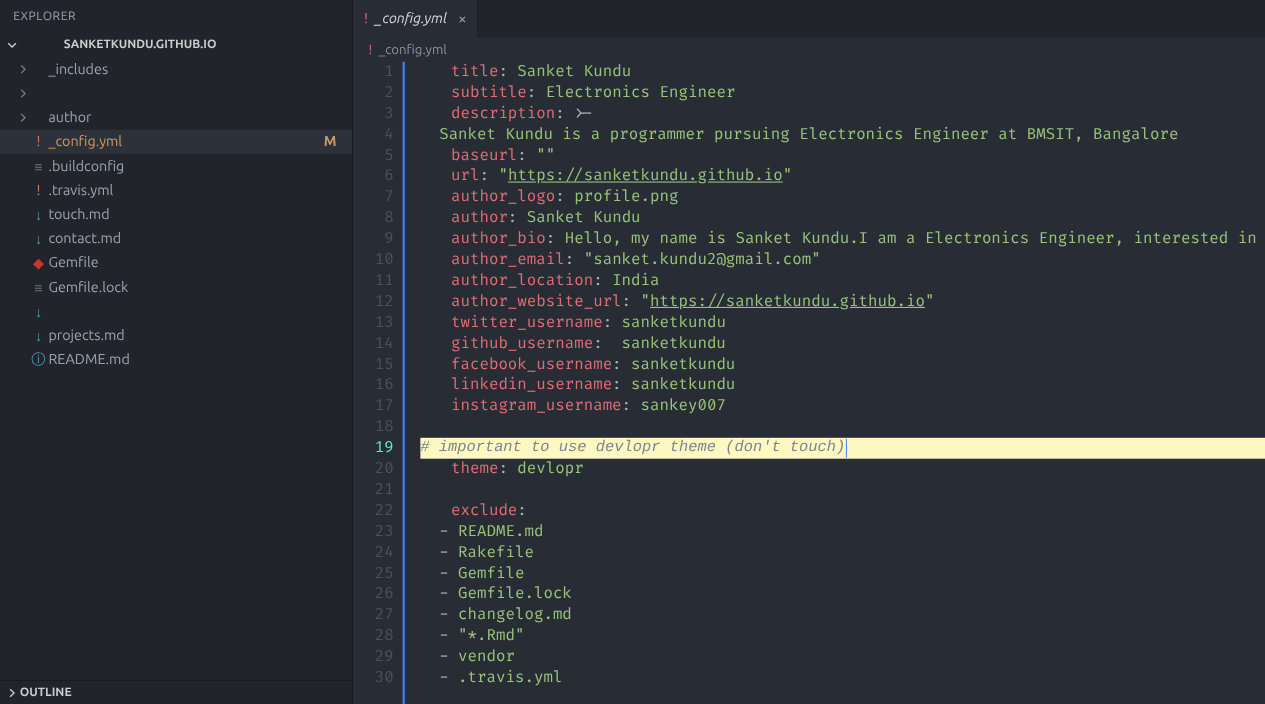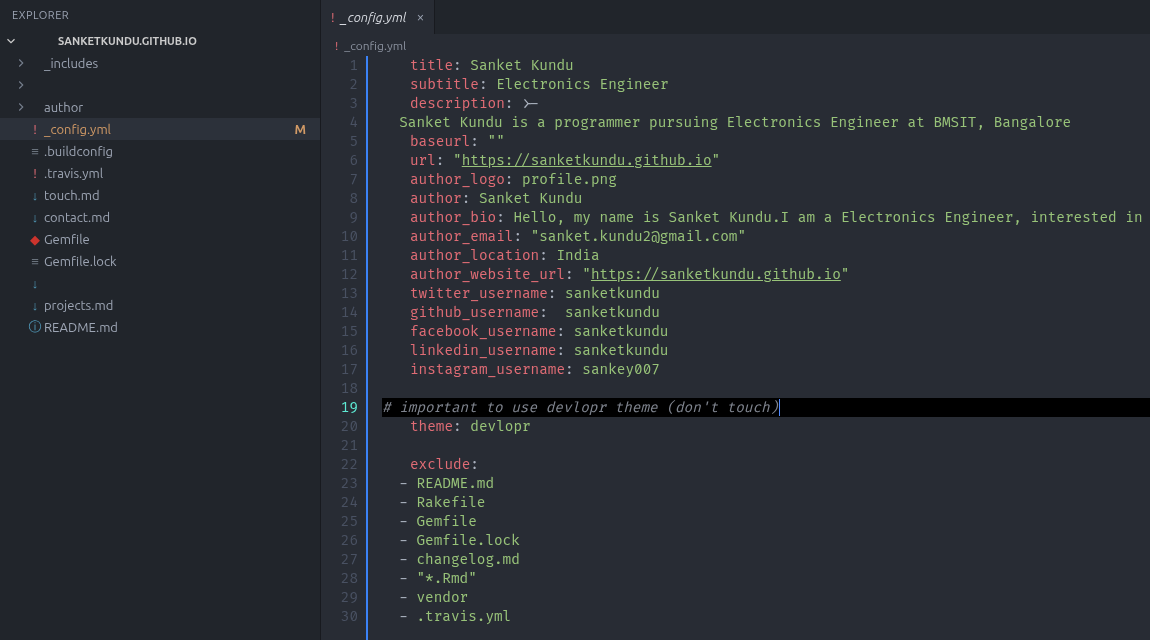--- a/index.html
+++ b/index.html
@@ -132,21 +132,21 @@
 }
 .gutter .ln { height:19px; }
 .gutter .ln.active { color:#5eead4; }
 .indent-bar {
   width:2px;
   background:#3b82f6;
   margin-right:14px;
 }
 .code { flex:1; overflow:hidden; }
 .row { height:19px; }
-.row.active { background:#000000; }
+.row.active { background:#fef9c3;font-family:Liberation Mono, monospace; }
 .tok-key { color:#e06c75;margin-left:28px; }
 .tok-punc { color:#abb2bf; }
 .tok-str { color:#98c379; }
 .tok-cmt { color:#7f848e; font-style:italic; }
 .underline { text-decoration:underline; }
 .cursor {
   display:inline-block;
   width:1px;
   height:17px;
   background:#528bff;
@@ -235,20 +235,28 @@
         <span class="chev"></span>
         <span class="icon" style="color: rgb(81, 154, 186);">↓</span>
         <span class="label">projects.md</span>
       </div>
       <div class="tree-item">
         <span class="chev"></span>
         <span class="icon" style="color: rgb(81, 154, 186);">ⓘ</span>
         <span class="label">README.md</span>
       </div>
     </div>
+  <div class="outline-header">
+    <span class="chev">
+      <svg class="ic" viewBox="0 0 16 16">
+          <path d="M6 4 L10 8 L6 12" stroke="#cccccc" stroke-width="1.4" fill="none"></path>
+        </svg>
+    </span>
+    <span>Outline</span>
+  </div>
 </div>
 
 <div class="editor">
   <div class="tabbar">
     <div class="tab">
       <span class="file-icon">!</span>
       <span>_config.yml</span>
       <span class="close">×</span>
     </div>
   </div>

